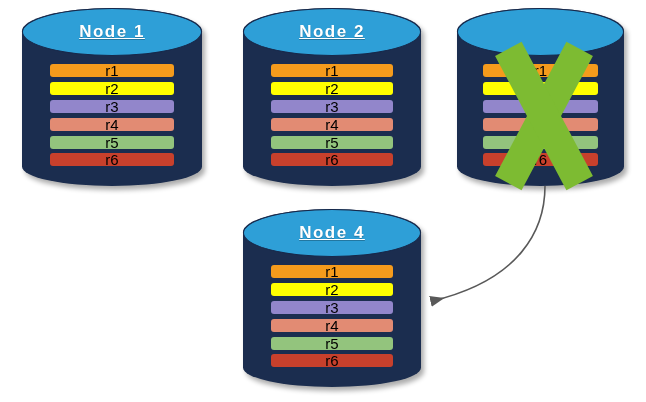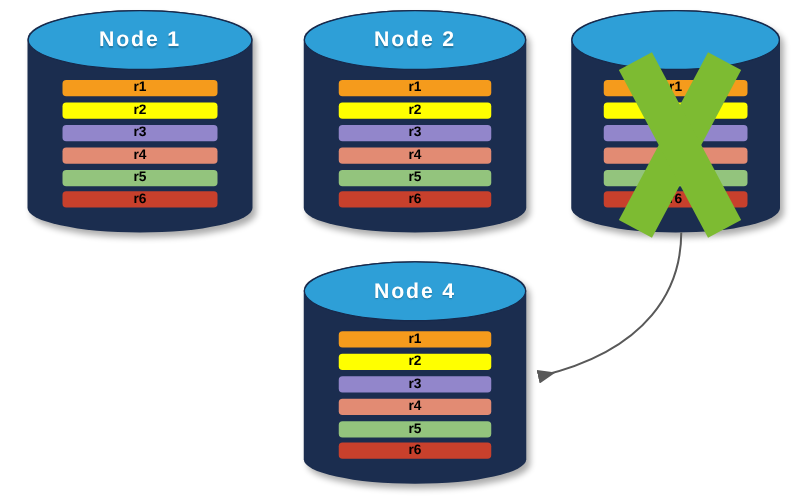--- a/index.html
+++ b/index.html
@@ -53,42 +53,43 @@
     display: flex;
     align-items: center;
     justify-content: center;
     color: #ffffff;
     font-weight: bold;
     font-size: 17px;
     letter-spacing: 1.5px;
     text-shadow: 0 1px 1px rgba(0,0,0,0.25);
     pointer-events: none;
     white-space: nowrap;
+    text-decoration: underline;
   }
   .rows {
     position: absolute;
     left: 15.5%;
     right: 15.5%;
     top: 31.5%;
     bottom: 11%;
     display: flex;
     flex-direction: column;
     justify-content: space-between;
   }
   .row-bar {
     position: relative;
     flex: 0 0 13px;
     height: 13px;
     border-radius: 3px;
     display: flex;
     align-items: center;
     justify-content: center;
     color: #000000;
-    font-weight: bold;
-    font-size: 11px;
+    font-weight: normal;
+    font-size: 15px;
     line-height: 1;
   }
 
   
   .x-mark {
     position: absolute;
     pointer-events: none;
   }
   .x-mark span {
     position: absolute;

